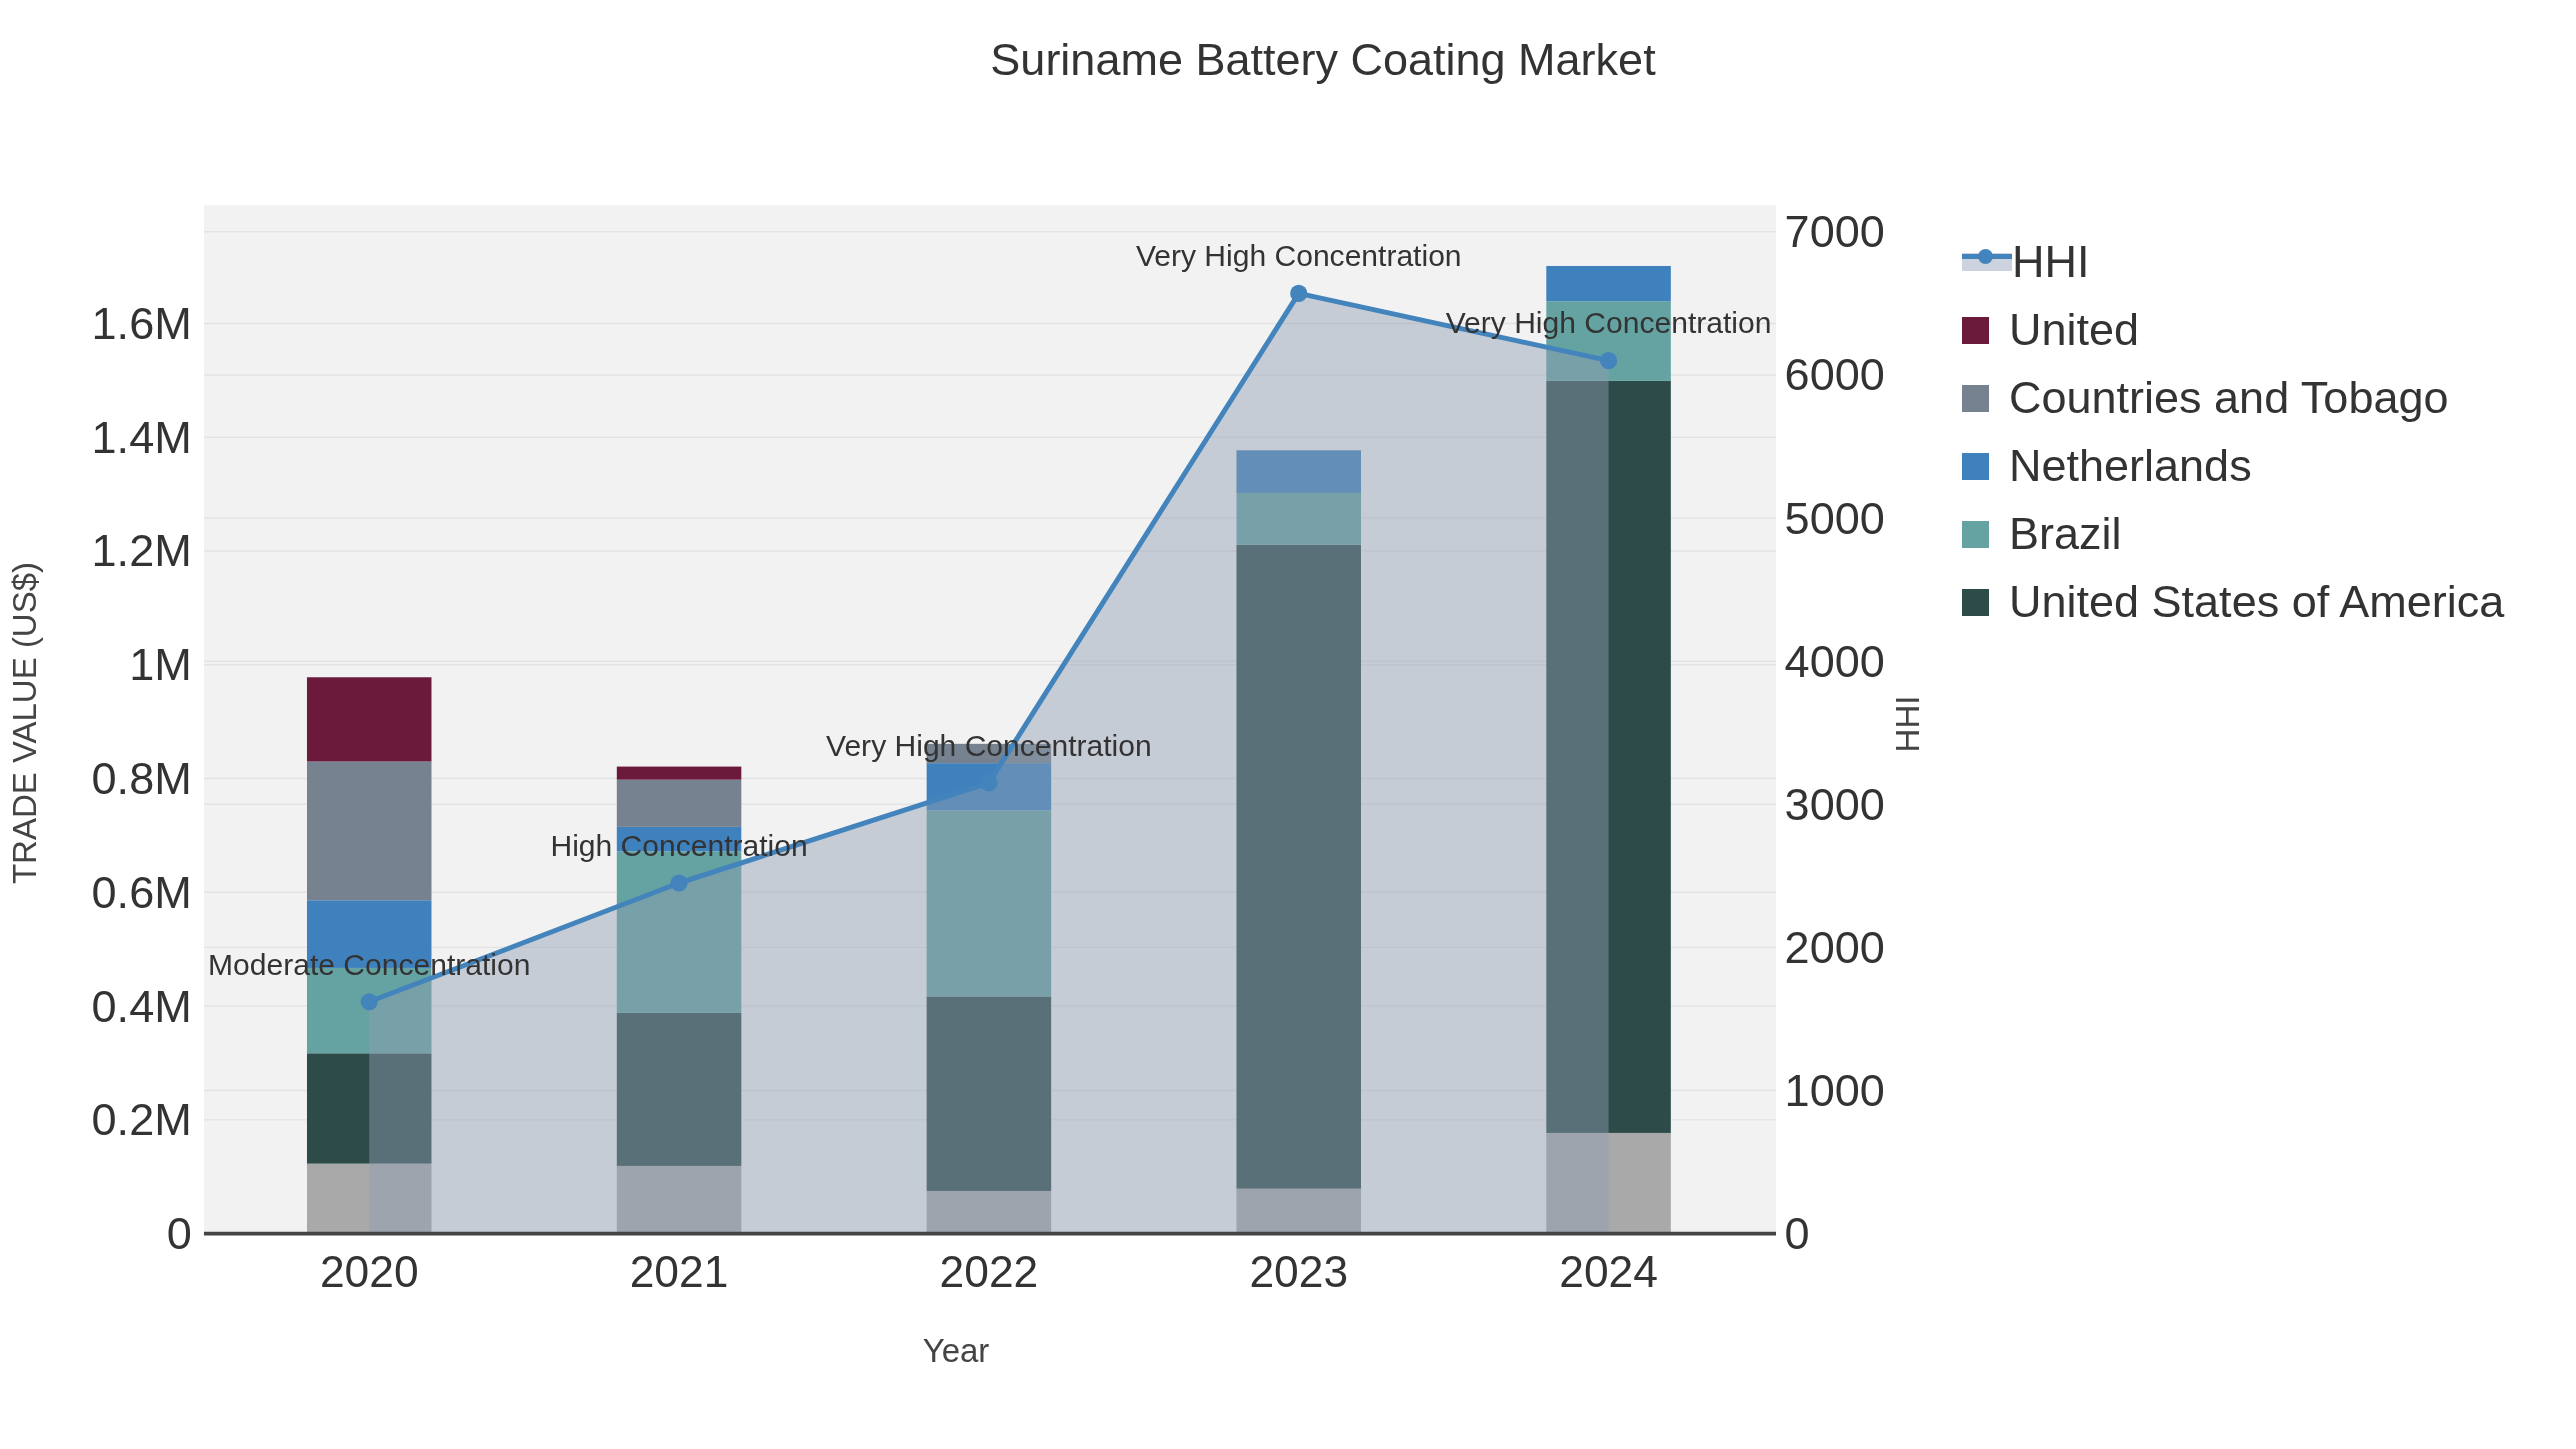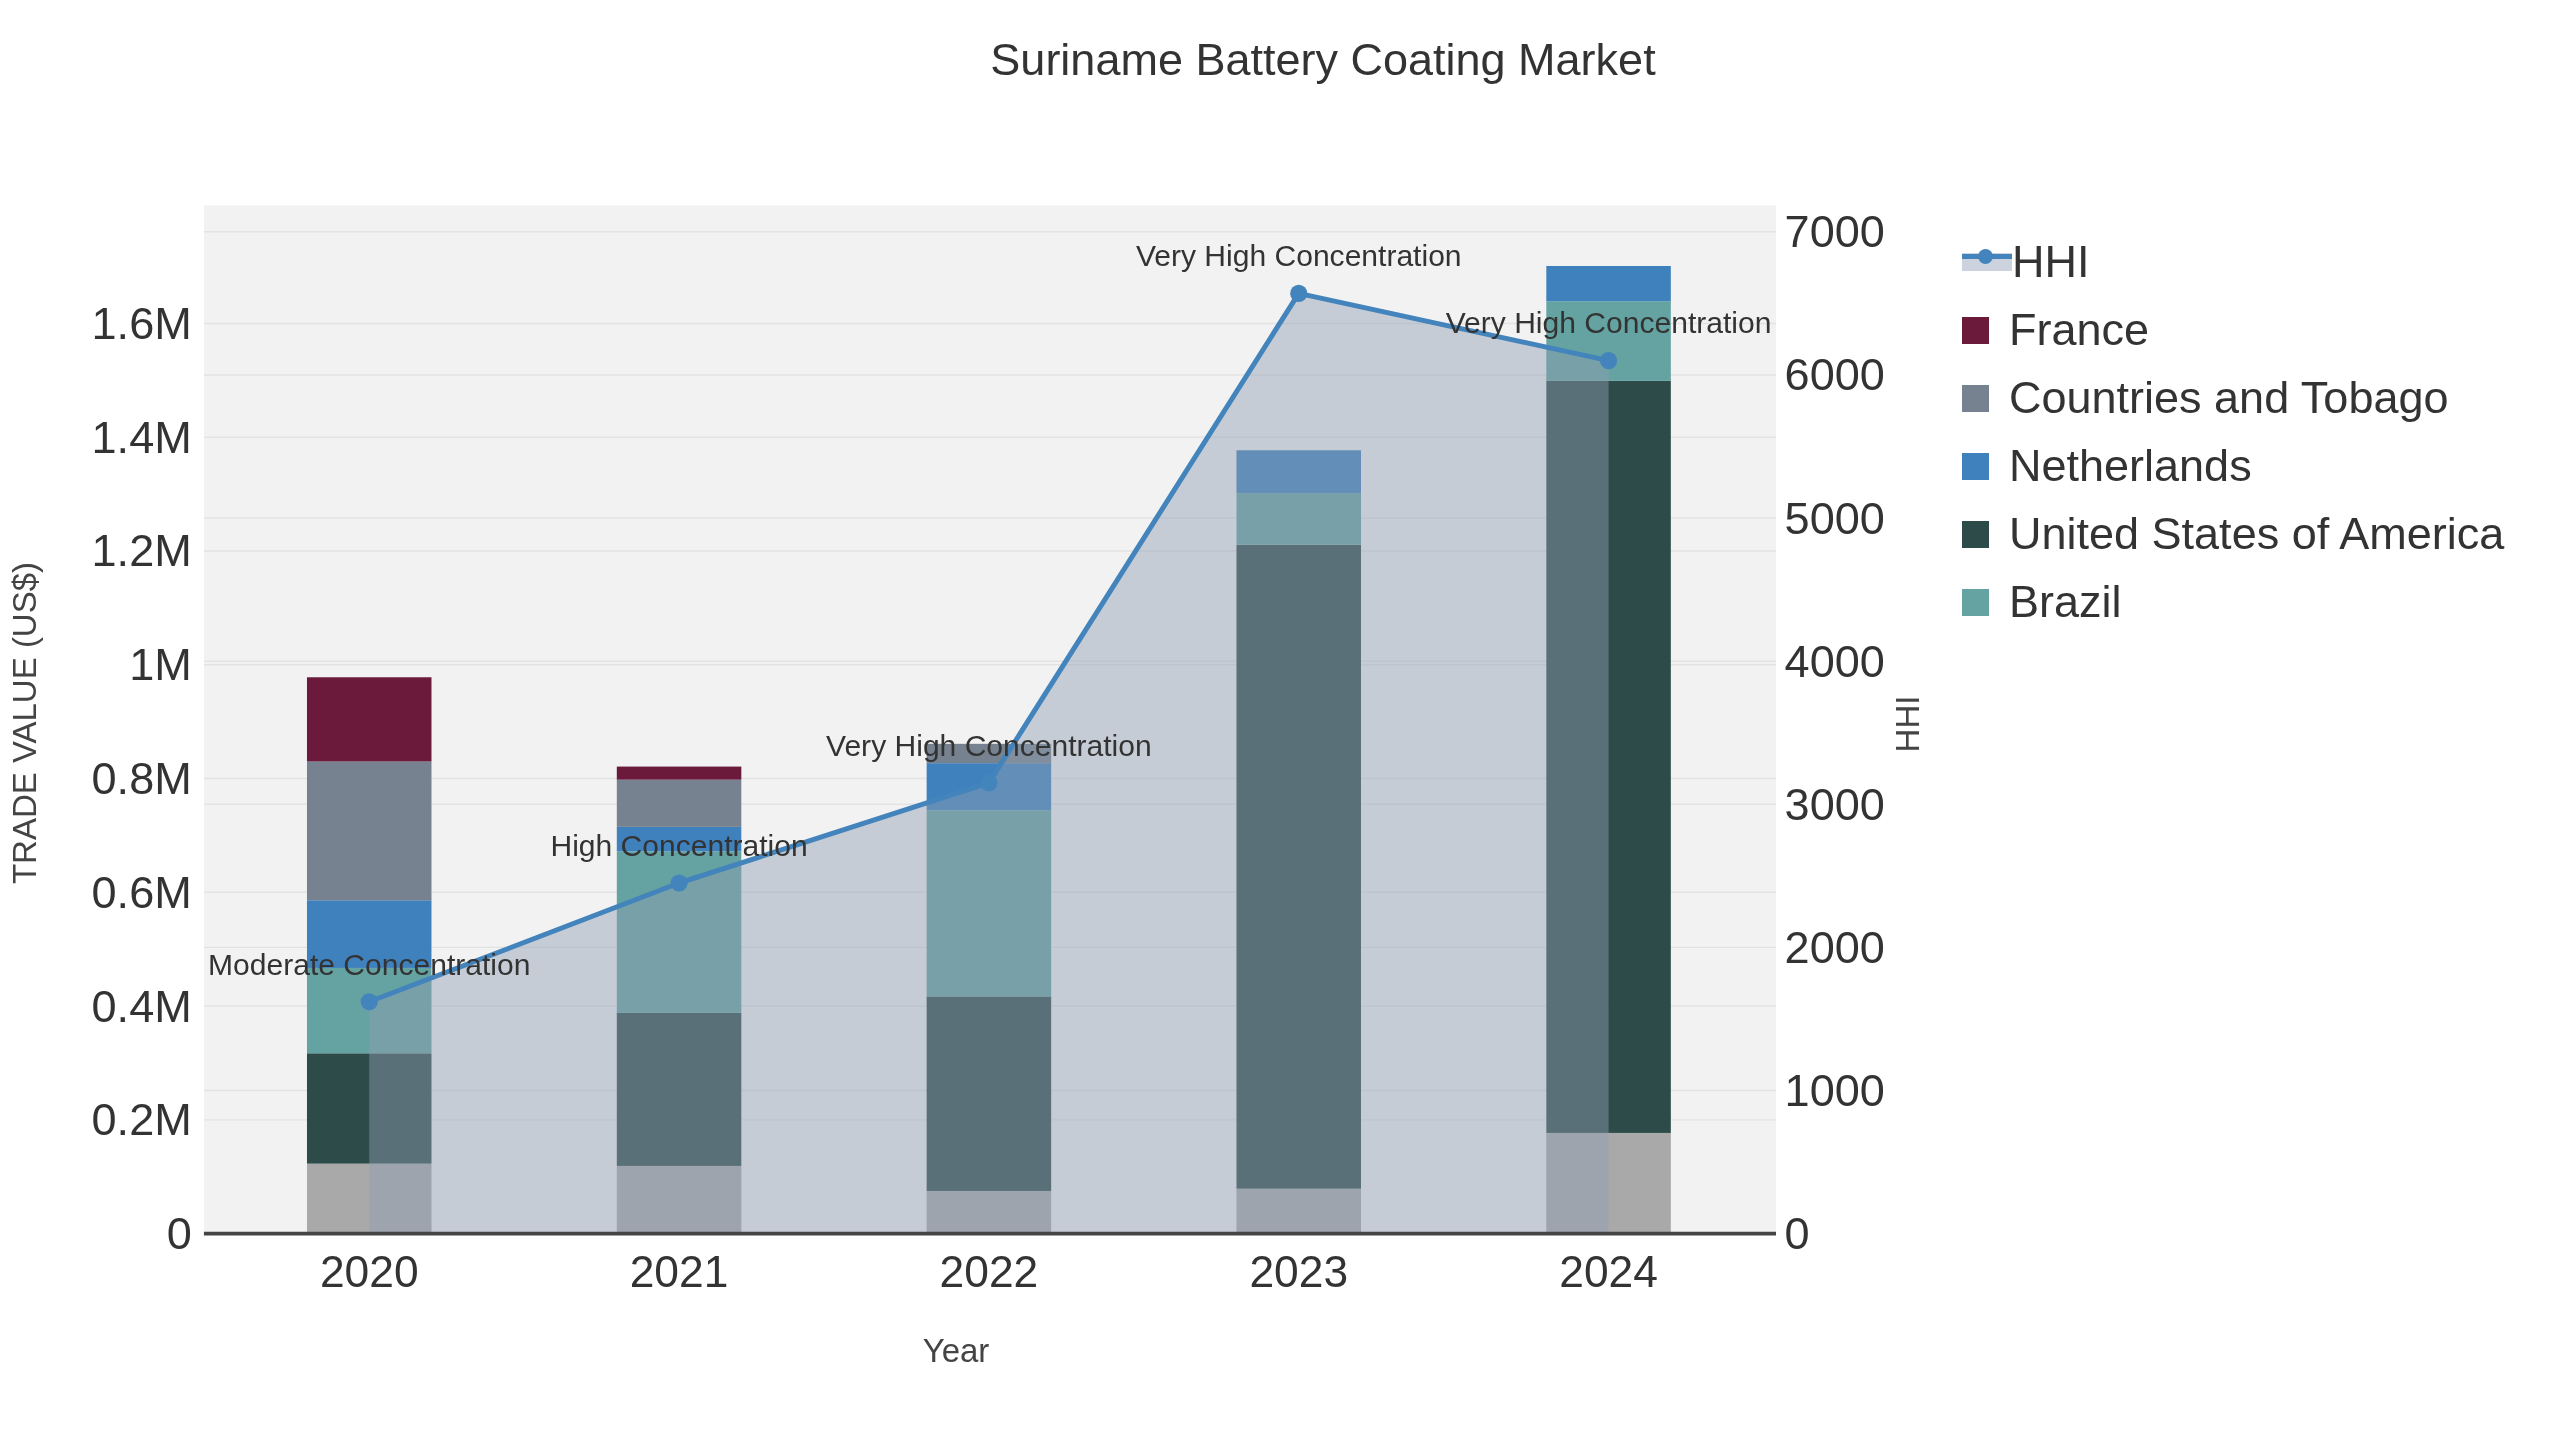--- a/index.html
+++ b/index.html
@@ -157,34 +157,34 @@
   <div id="legend">
       <div class="legend-item">
         <div class="legend-hhi-swatch">
           <div class="hhi-line"></div>
           <div class="hhi-dot"></div>
         </div>
         <div class="legend-label">HHI</div>
       </div>
       <div class="legend-item">
         <div class="legend-swatch" style="background: rgb(107, 26, 60);"></div>
-        <div class="legend-label">France</div>
+        <div class="legend-label">United</div>
       </div>
       <div class="legend-item">
         <div class="legend-swatch" style="background: rgb(118, 130, 143);"></div>
         <div class="legend-label">Countries and Tobago</div>
       </div>
       <div class="legend-item">
         <div class="legend-swatch" style="background: rgb(63, 129, 189);"></div>
         <div class="legend-label">Netherlands</div>
       </div>
       <div class="legend-item">
+        <div class="legend-swatch" style="background: rgb(100, 163, 161);"></div>
+        <div class="legend-label">Brazil</div>
+      </div>
+      <div class="legend-item">
         <div class="legend-swatch" style="background: rgb(45, 76, 73);"></div>
         <div class="legend-label">United States of America</div>
-      </div>
-      <div class="legend-item">
-        <div class="legend-swatch" style="background: rgb(100, 163, 161);"></div>
-        <div class="legend-label">Brazil</div>
       </div>
     </div>
 
 </div>
 
 
 </body></html>

